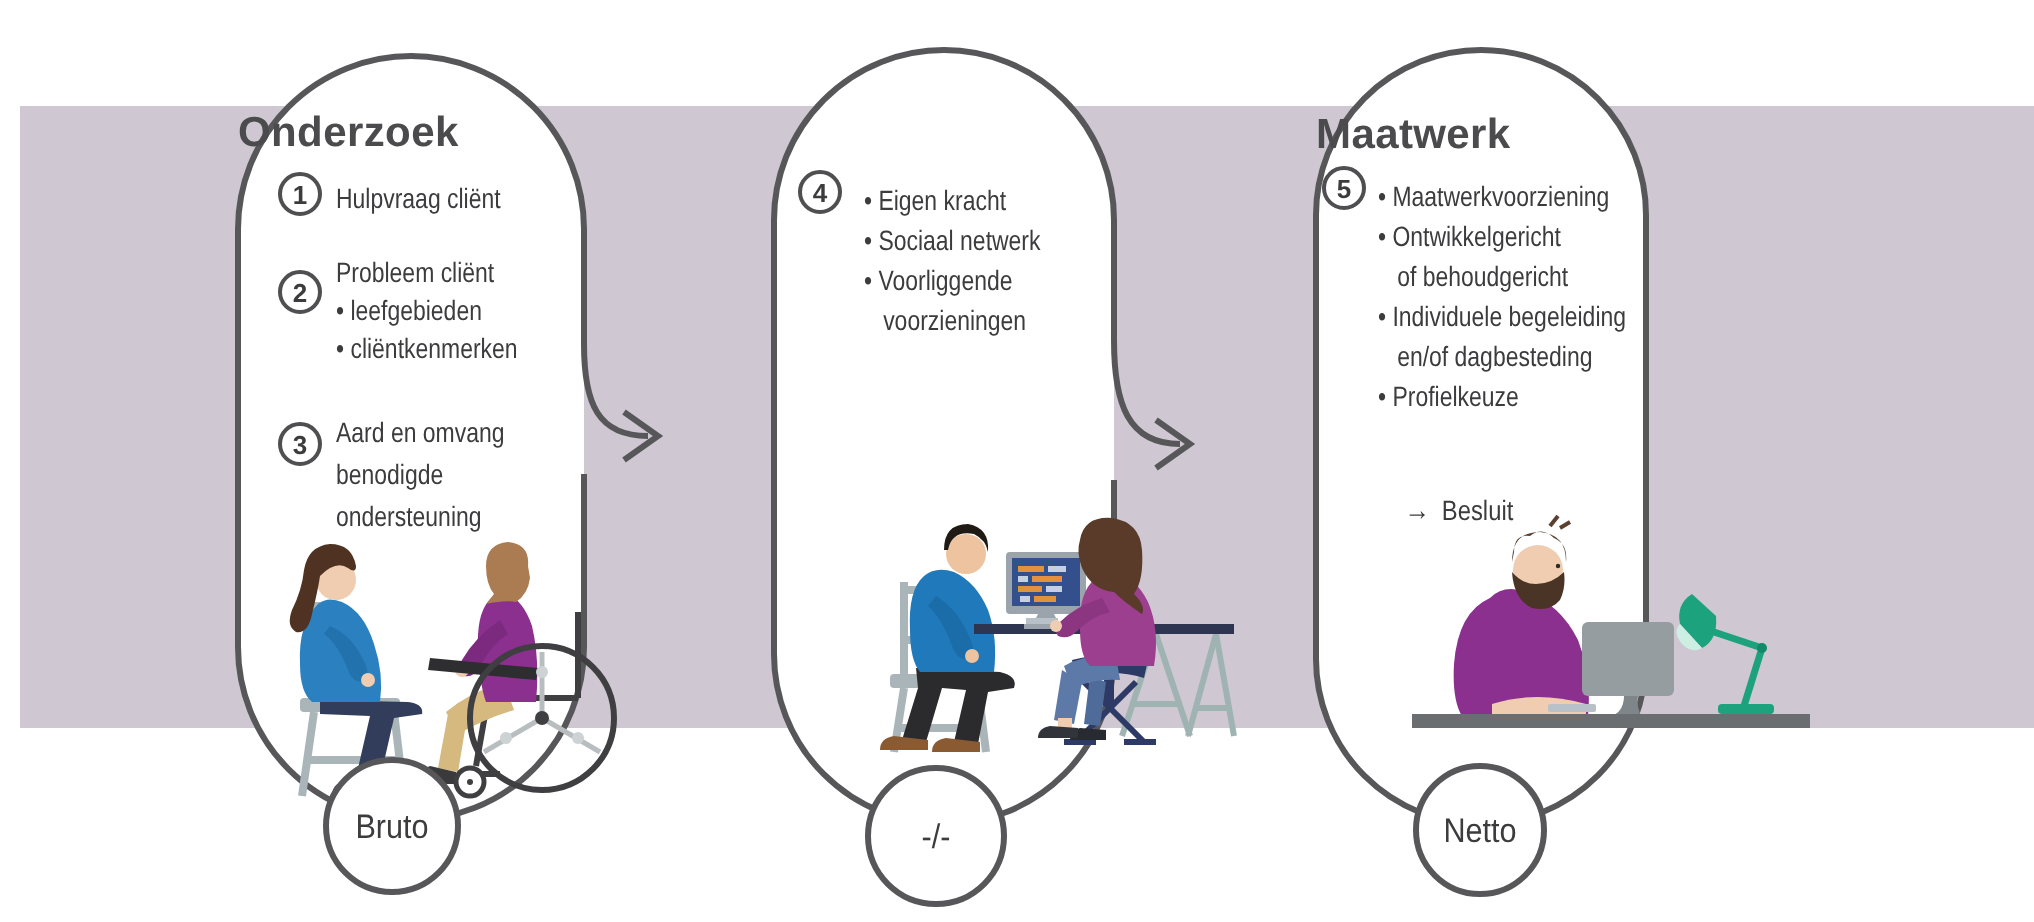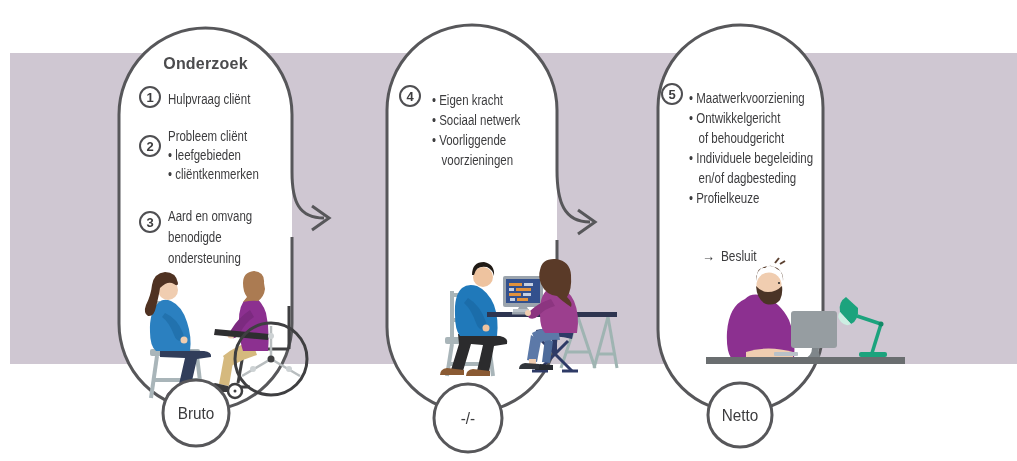--- a/index.html
+++ b/index.html
@@ -1,21 +1,21 @@
 <!DOCTYPE html>
 <html><head>
 <meta charset="utf-8">
 <style>
   html,body{margin:0;padding:0;background:#ffffff;}
   #app{position:relative;width:1017px;height:461px;background:#ffffff;overflow:hidden;
        font-family:"Liberation Sans", sans-serif;}
   .band{position:absolute;left:10px;top:53px;width:1007px;height:311px;background:#cfc7d2;}
   #canvas{position:absolute;left:0;top:0;width:1017px;height:461px;}
-  .stage-title{position:absolute;font-size:16px;font-weight:bold;color:#4b4b4d;
-       text-align:center;letter-spacing:.2px;}
+  .stage-title{position:absolute;font-size:21px;font-weight:bold;color:#4b4b4d;
+       letter-spacing:.2px;}
   .num{position:absolute;width:22px;height:22px;border:2px solid #4f4f52;border-radius:50%;
        background:#fff;display:flex;align-items:center;justify-content:center;
        font-weight:bold;font-size:13px;color:#3c3c3e;box-sizing:border-box;}
   .step-lines{position:absolute;font-size:14px;line-height:19px;color:#3c3c3e;
        transform:scaleX(.82);transform-origin:0 0;}
   .step-lines div{white-space:pre;}
   .lh21 div{line-height:21px;}
   .lh20 div{line-height:20px;}
   .badge-label{position:absolute;width:80px;font-size:17px;color:#3c3c3e;text-align:center;
        transform:scaleX(.9);}
@@ -235,20 +235,21 @@
   </div>
 
   <div class="num" style="left:399px;top:85px;">4</div>
   <div class="step-lines lh20" style="left:432px;top:90px;">
     <div>• Eigen kracht</div>
     <div>• Sociaal netwerk</div>
     <div>• Voorliggende</div>
     <div>   voorzieningen</div>
   </div>
 
+  <div class="stage-title" style="left:658px;top:56px;width:165px;">Maatwerk</div>
   <div class="num" style="left:661px;top:83px;">5</div>
   <div class="step-lines lh20" style="left:689px;top:88px;">
     <div>• Maatwerkvoorziening</div>
     <div>• Ontwikkelgericht</div>
     <div>   of behoudgericht</div>
     <div>• Individuele begeleiding</div>
     <div>   en/of dagbesteding</div>
     <div>• Profielkeuze</div>
   </div>
   <div class="decision" style="left:689px;top:231px;">

